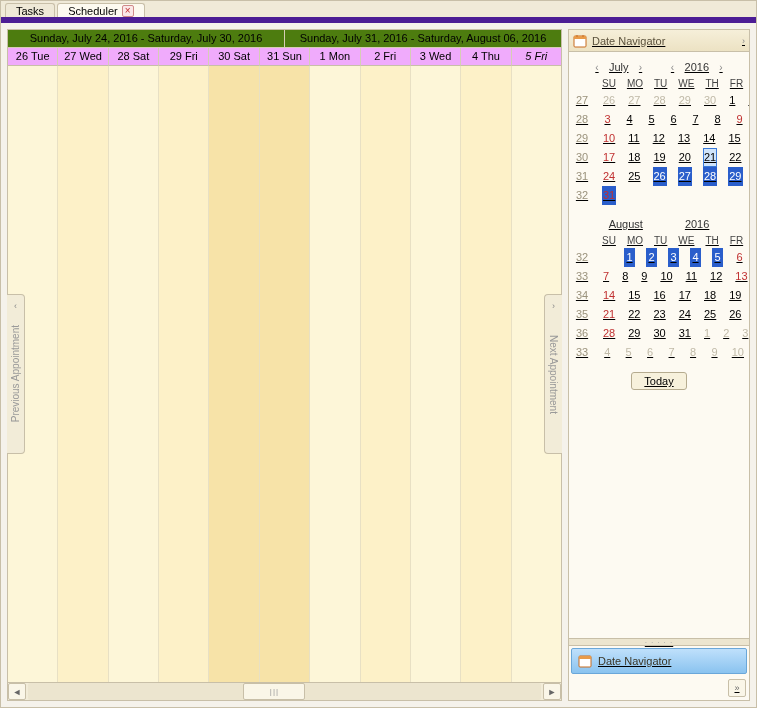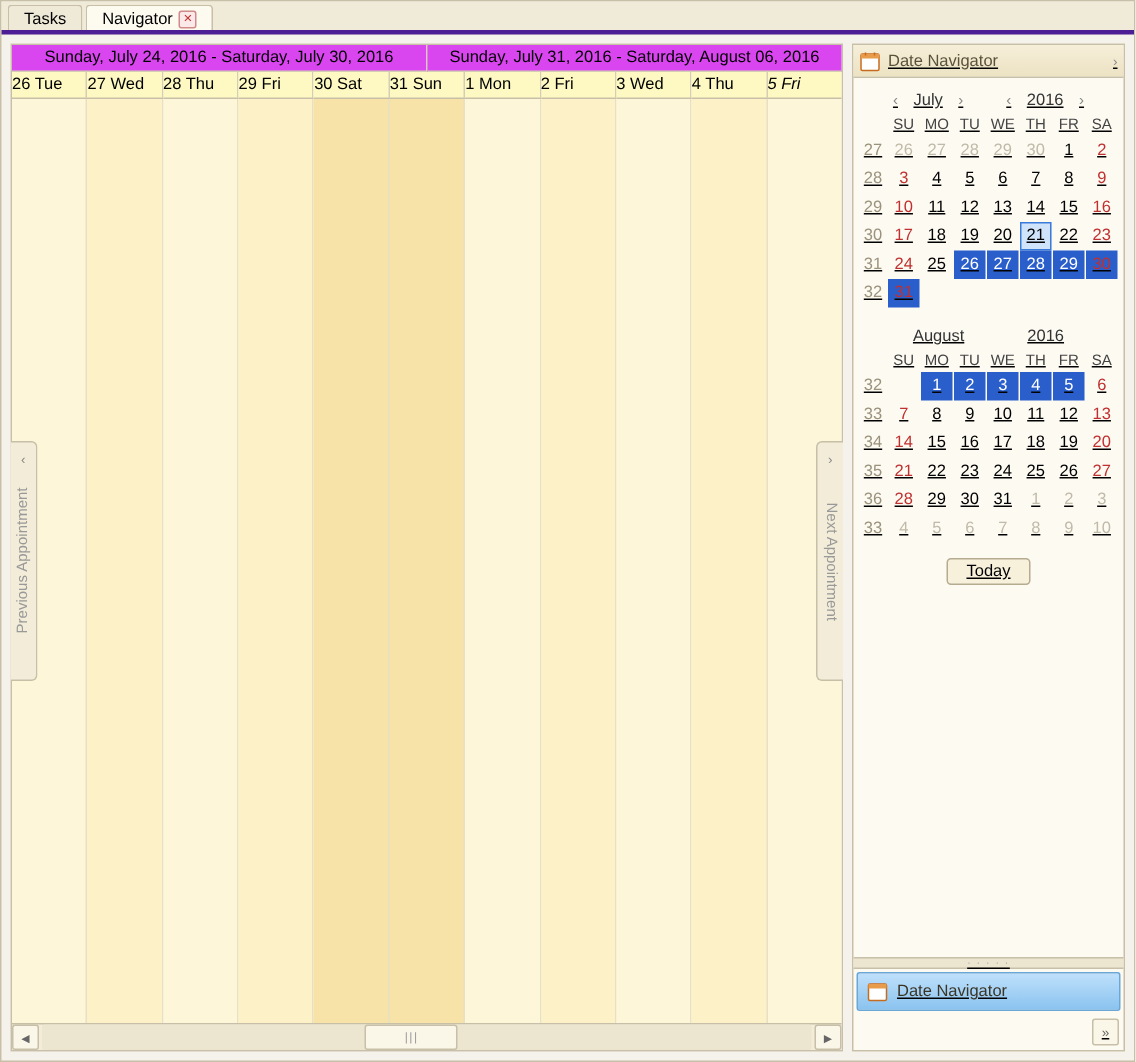--- a/index.html
+++ b/index.html
@@ -1,31 +1,31 @@
 <!DOCTYPE html>
 <html><head>
 <meta charset="utf-8">
 <style>
 * { box-sizing: border-box; margin: 0; padding: 0; }
 body { font-family: Tahoma, Arial, sans-serif; font-size: 11px; background: #f5f2eb; width: 757px; height: 708px; overflow: hidden; }
 .root { display: flex; flex-direction: column; width: 100%; height: 100%; border: 1px solid #c8bfa8; background: #f5f2eb; }
 
-.tabbar { display: flex; height: 22px; background: #f0ead8; border-bottom: 3px solid #4c1d95; padding-left: 4px; padding-top: 2px; }
+.tabbar { display: flex; height: 22px; background: #f0ead8; border-bottom: 6px solid #4c1d95; padding-left: 4px; padding-top: 2px; }
 .tab { padding: 3px 10px 2px 10px; border: 1px solid #c8bfa8; border-bottom: none; margin-right: 2px; border-radius: 3px 3px 0 0; background: #efe9d7; cursor: pointer; display: flex; align-items: center; gap: 4px; }
 .tab.active { background: #fdfaf0; }
 .close-x { display: inline-flex; width: 12px; height: 12px; border: 1px solid #d08a8a; border-radius: 2px; background: #fbe8e8; color: #c03030; line-height: 9px; font-size: 10px; justify-content: center; }
 
 .body-row { flex: 1; display: flex; gap: 6px; padding: 6px; overflow: hidden; }
 
 .sched-col { flex: 1; display: flex; flex-direction: column; border: 1px solid #c8bfa8; background: #fff; }
 .week-headers { display: flex; height: 18px; }
-.week-header { flex: 1; text-align: center; line-height: 17px; border-right: 1px solid #d6cdb5; border-bottom: 1px solid #d6cdb5; background: #d946ef; font-size: 11px; }
+.week-header { flex: 1; text-align: center; line-height: 17px; border-right: 1px solid #d6cdb5; border-bottom: 1px solid #d6cdb5; background: #4d7c0f; font-size: 11px; }
 .week-header:last-child { border-right: none; }
 .day-headers { display: flex; height: 18px; }
-.day-header { flex: 1; line-height: 17px; border-right: 1px solid #d6cdb5; border-bottom: 1px solid #c8bfa8; background: #fef9c3; font-size: 11px; }
+.day-header { flex: 1; text-align: center; line-height: 17px; border-right: 1px solid #d6cdb5; border-bottom: 1px solid #c8bfa8; background: #f0abfc; font-size: 11px; }
 .day-header:last-child { border-right: none; font-style: italic; }
 .grid-wrap { flex: 1; position: relative; display: flex; }
 .day-col { flex: 1; border-right: 1px solid #e8e0c4; }
 .day-col.c0 { background: #fdf6d8; }
 .day-col.c1 { background: #fdf1c8; }
 .day-col.c2 { background: #fdf6d8; }
 .day-col.c3 { background: #fdf1c8; }
 .day-col.c4 { background: #f7e3a8; }
 .day-col.c5 { background: #f7e3a8; }
 .day-col.c6 { background: #fdf6d8; }
@@ -52,21 +52,21 @@
 .panel-header { height: 22px; background: linear-gradient(#f6efd9,#ece2c3); border-bottom: 1px solid #c8bfa8; display: flex; align-items: center; padding: 0 4px; gap: 5px; }
 .ph-title { flex: 1; color: #5a513c; font-size: 11px; }
 .ph-icon { width: 14px; height: 14px; display: inline-flex; align-items: center; justify-content: center; }
 .ph-chev { font-size: 9px; color: #888; }
 
 .cal-wrap { padding: 6px 4px; flex: 1; overflow: auto; }
 .month { margin-bottom: 10px; }
 .month-hdr { display: flex; justify-content: center; gap: 6px; height: 18px; align-items: center; font-size: 11px; color: #333; }
 .month-hdr .nav-arrow { width: 12px; text-align: center; color: #888; cursor: pointer; font-size: 10px; }
 .month-hdr .mspacer { width: 8px; }
-.weekdays, .weekrow { display: grid; grid-template-columns: 18px repeat(7, 1fr); gap: 1px; text-align: center; }
+.weekdays, .weekrow { display: grid; grid-template-columns: 18px repeat(7, 1fr); gap: 11px; text-align: center; }
 .weekdays div { font-size: 10px; color: #444; padding: 2px 0; }
 .weekrow div { font-size: 11px; padding: 2px 0; border: 1px solid transparent; line-height: 13px; }
 .wnum { color: #9a927c; font-size: 10px; }
 .dim { color: #c0baa8; }
 .red { color: #c03030; }
 .today { border: 1px solid #3a7ad9 !important; background: #cfe4fb; }
 .sel { background: #2a5ecb; color: #fff; }
 .sel.red { background: #2a5ecb; color: #c03030; }
 .today-btn { display: block; margin: 4px auto 0; padding: 2px 12px; border: 1px solid #b5ab8f; border-radius: 3px; background: #f7f1dc; cursor: pointer; font-size: 11px; }
 
@@ -80,35 +80,35 @@
 </style>
 </head>
 <body>
 
 <div class="root">
   <div class="tabbar">
     <div class="tab">
         <span>Tasks</span>
       </div>
     <div class="tab active">
-      <span>Navigator</span>
+      <span>Scheduler</span>
       <span class="close-x">×</span>
     </div>
   </div>
 
   <div class="body-row">
     <div class="sched-col">
       <div class="week-headers">
         <div class="week-header">Sunday, July 24, 2016 - Saturday, July 30, 2016</div>
         <div class="week-header">Sunday, July 31, 2016 - Saturday, August 06, 2016</div>
       </div>
       <div class="day-headers">
         <div class="day-header">26 Tue</div>
         <div class="day-header">27 Wed</div>
-        <div class="day-header">28 Thu</div>
+        <div class="day-header">28 Sat</div>
         <div class="day-header">29 Fri</div>
         <div class="day-header">30 Sat</div>
         <div class="day-header">31 Sun</div>
         <div class="day-header">1 Mon</div>
         <div class="day-header">2 Fri</div>
         <div class="day-header">3 Wed</div>
         <div class="day-header">4 Thu</div>
         <div class="day-header">5 Fri</div>
       </div>
       <div class="grid-wrap">

